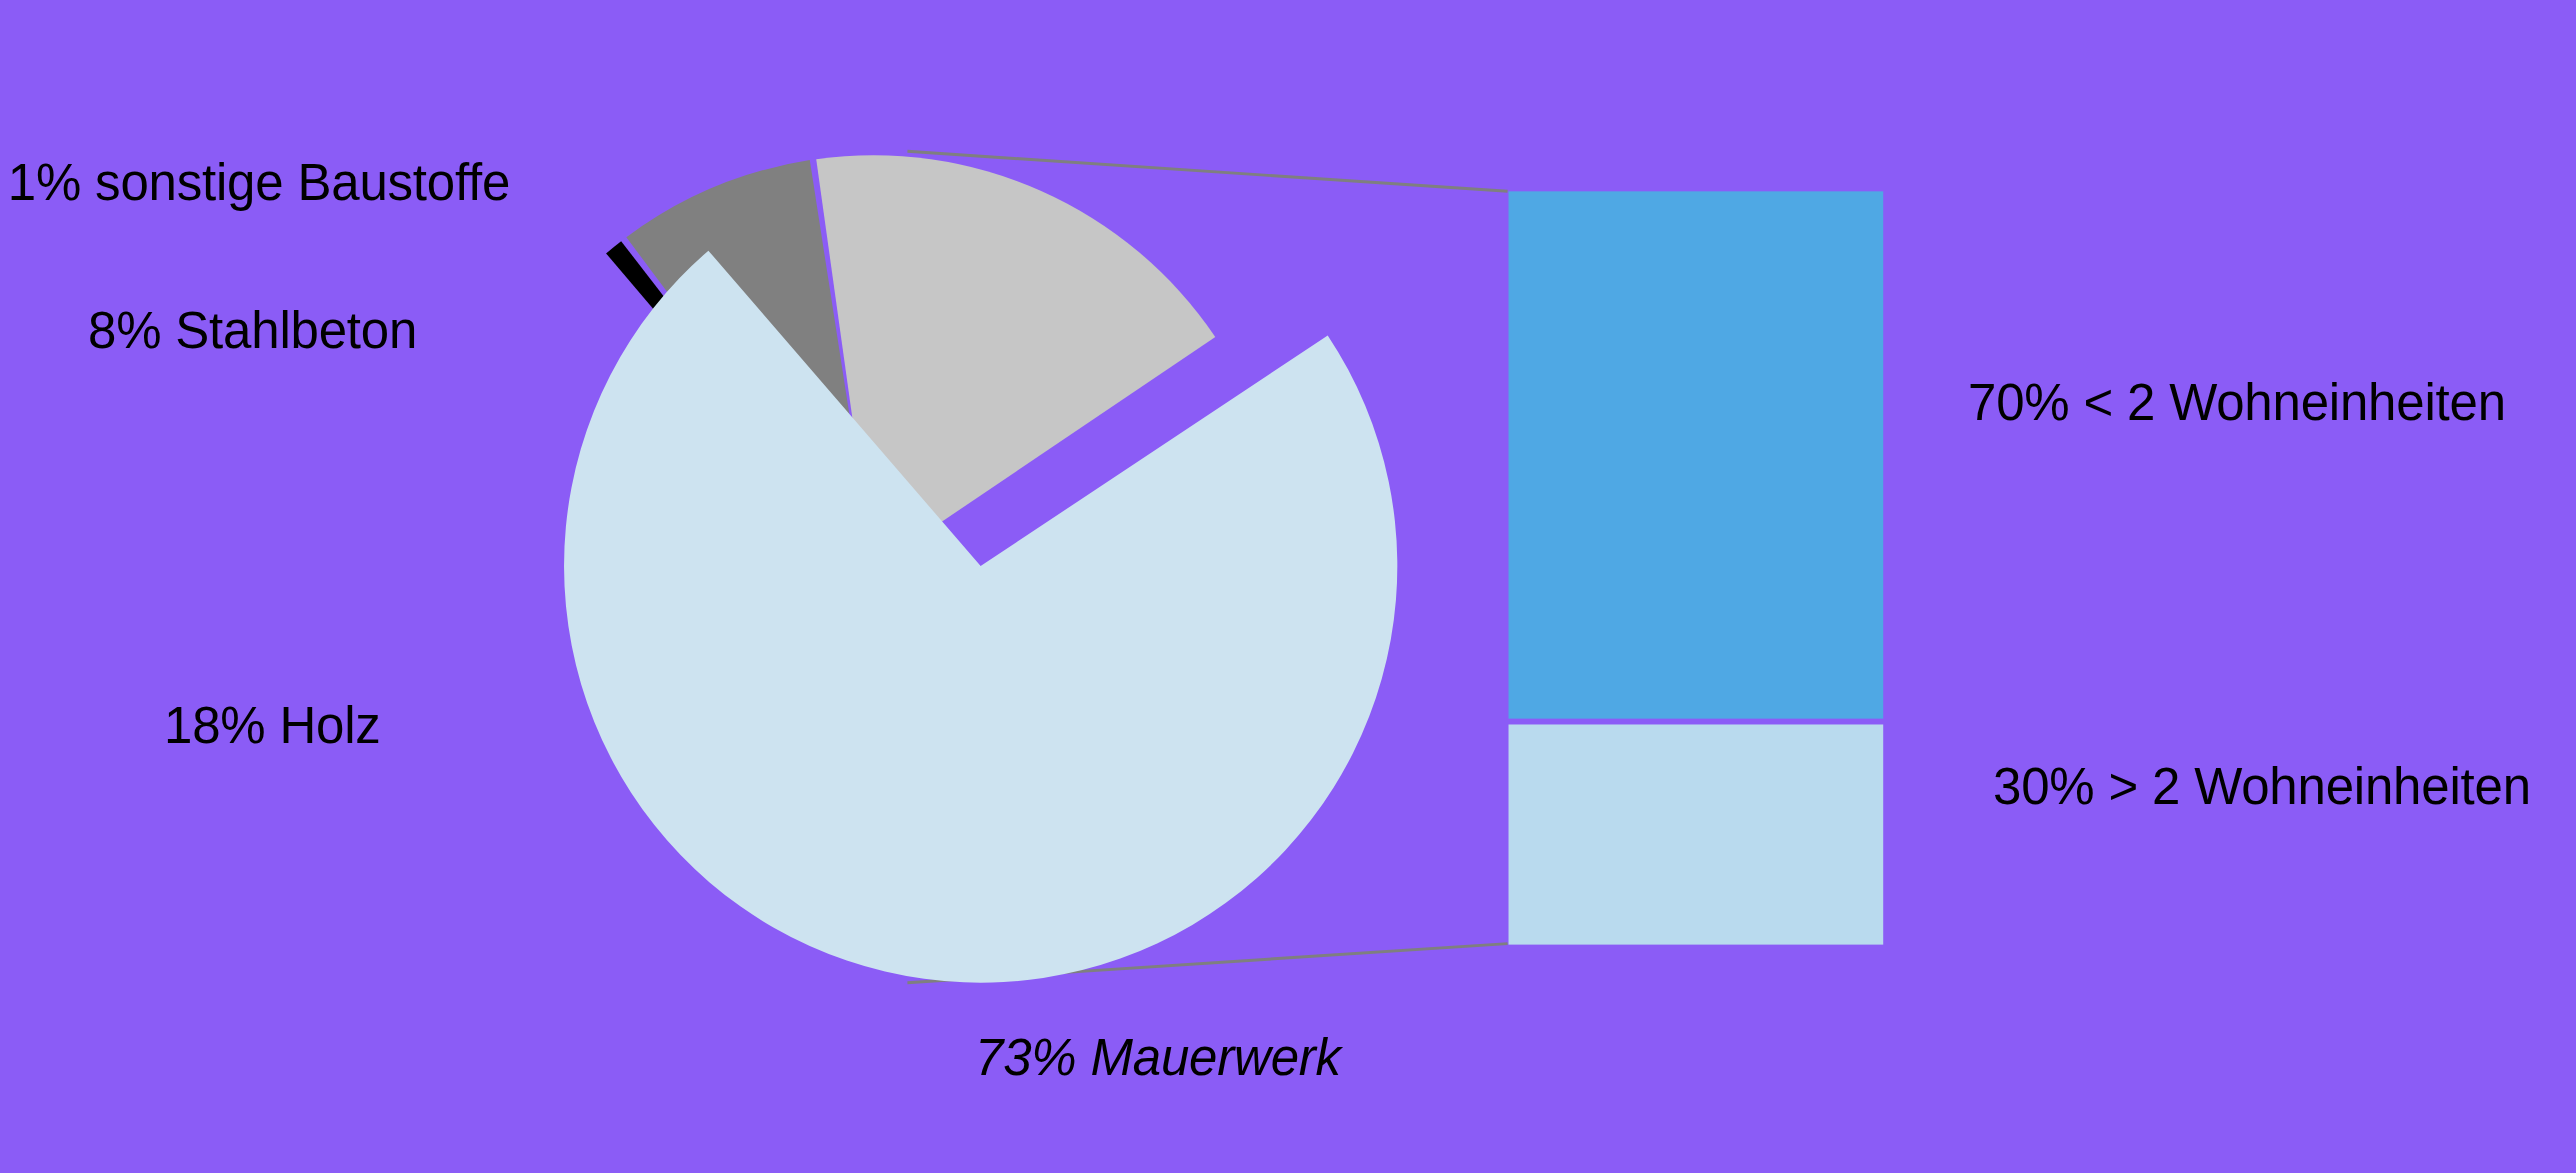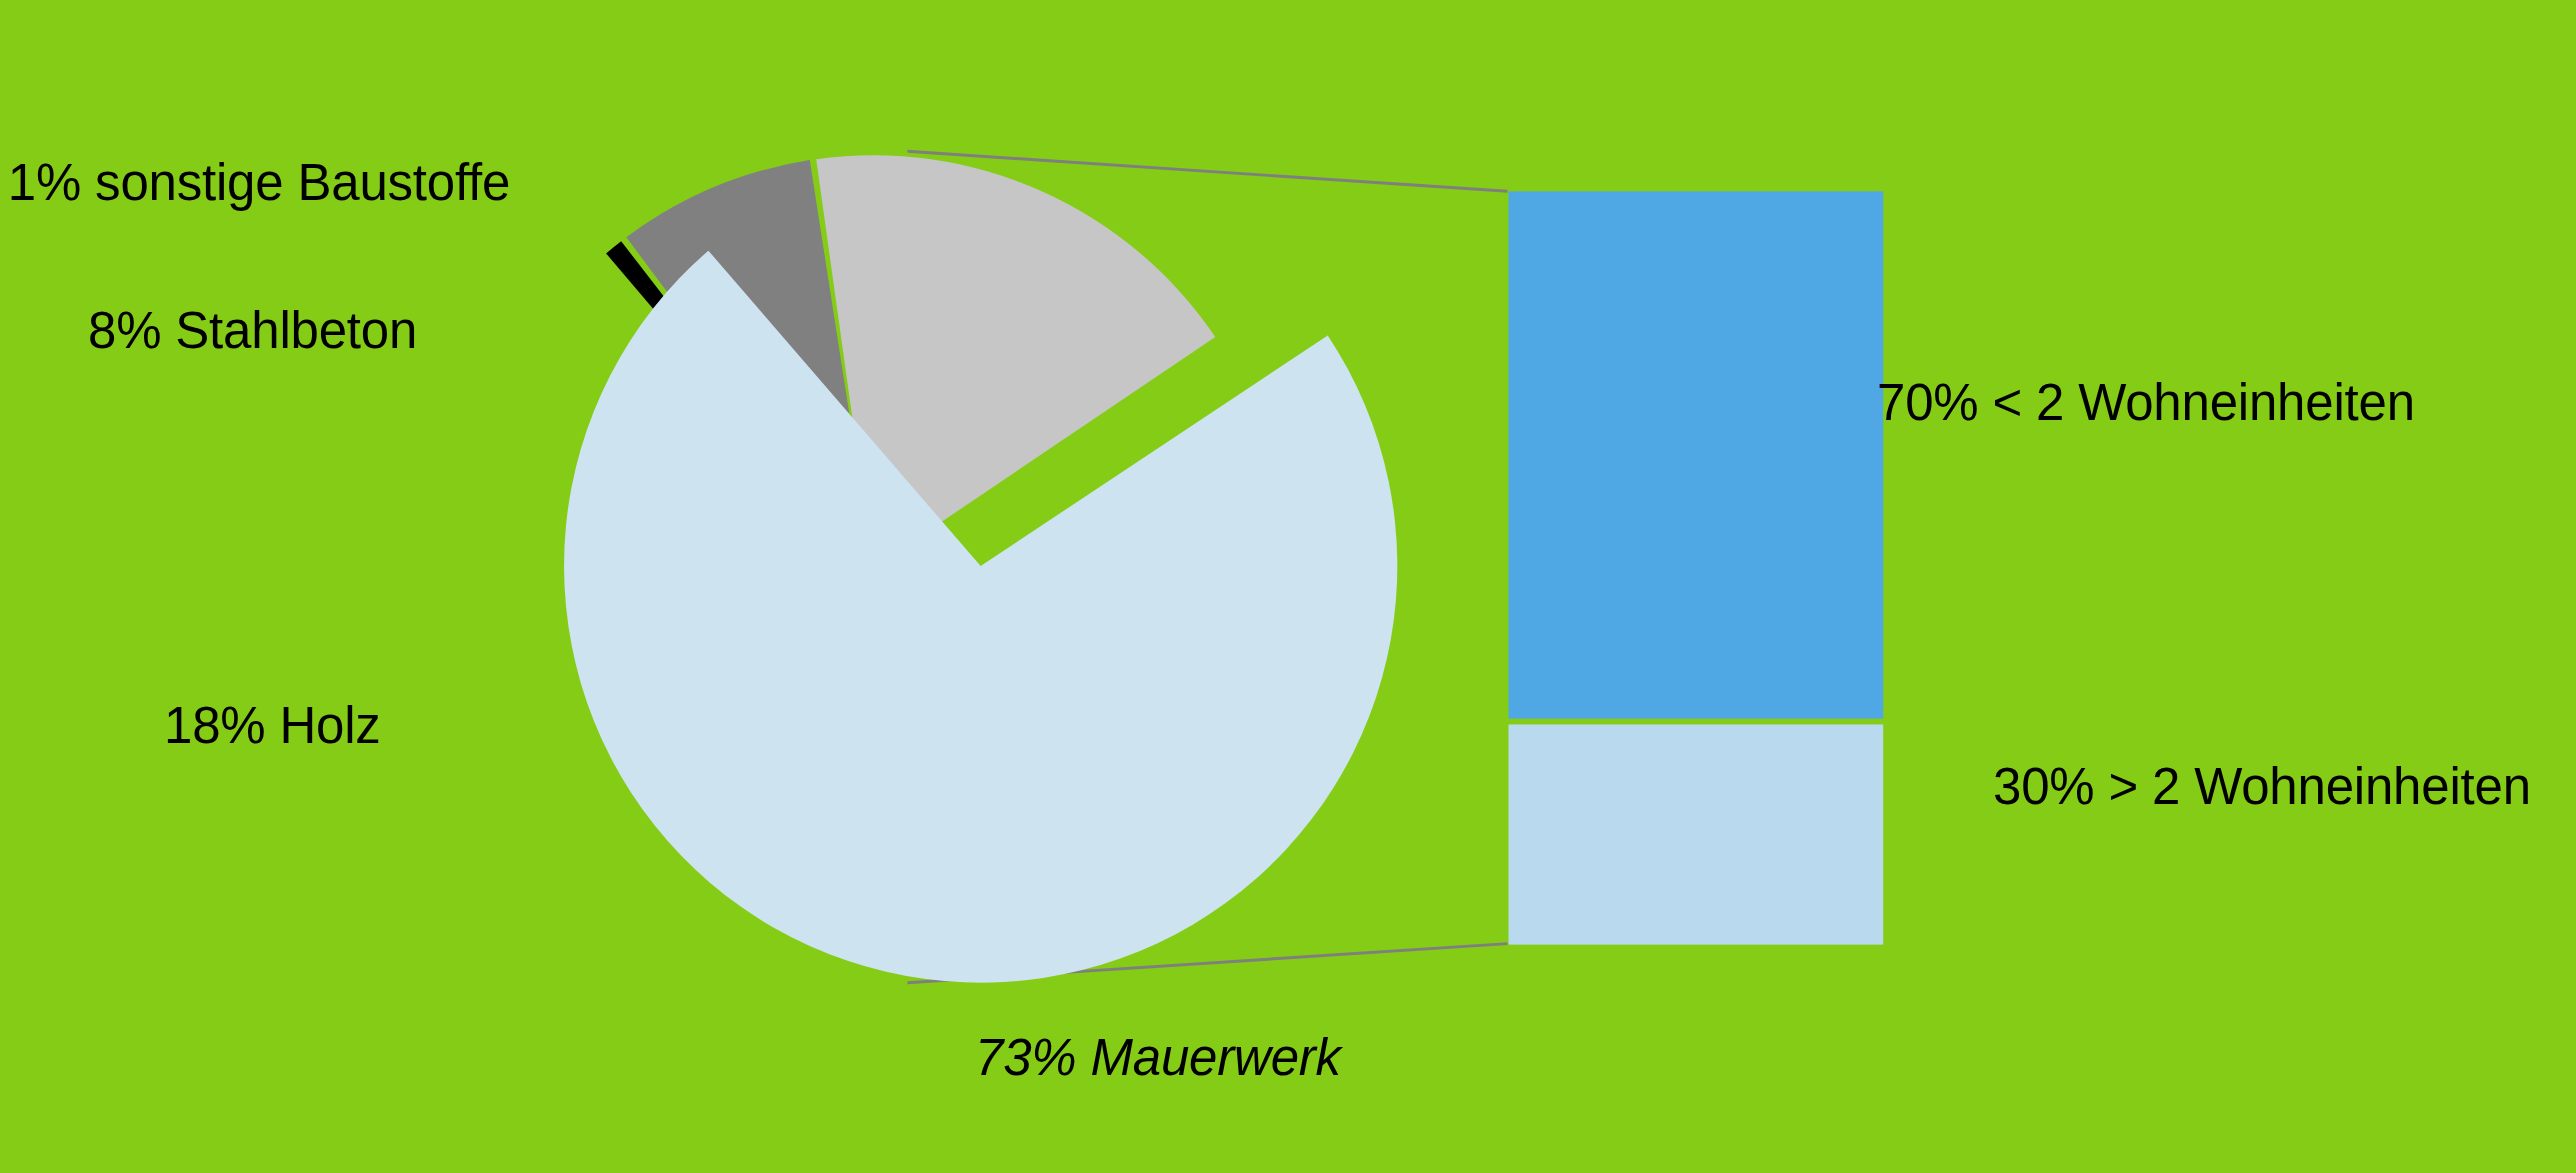--- a/index.html
+++ b/index.html
@@ -7,21 +7,21 @@
     padding: 0;
     background: #ffffff;
   }
   body {
     font-family: "Liberation Sans", sans-serif;
   }
   #canvas {
     position: relative;
     width: 2576px;
     height: 1174px;
-    background: #84cc16;
+    background: #8b5cf6;
     overflow: hidden;
   }
   #figure-svg {
     position: absolute;
     left: 0;
     top: 0;
     width: 2576px;
     height: 1174px;
   }
   .chart-label {
@@ -31,21 +31,21 @@
     font-size: 51px;
     font-weight: 400;
     line-height: 1.05;
     white-space: nowrap;
     letter-spacing: -0.2px;
   }
   .label-sonstige { left: 7.8px;    top: 156px; }
   .label-stahlbeton { left: 88px; top: 304px; }
   .label-holz      { left: 164px; top: 699px; }
   .label-mauerwerk { left: 975px; top: 1031px; font-style: italic; }
-  .label-unter2    { left: 1877px; top: 376px; }
+  .label-unter2    { left: 1968px; top: 376px; }
   .label-ueber2    { left: 1993px; top: 760px; }
 </style>
 </head>
 <body>
 
 <div id="canvas">
 
   <svg id="figure-svg" viewBox="0 0 2640 1203" xmlns="http://www.w3.org/2000/svg">
 
     <g>

